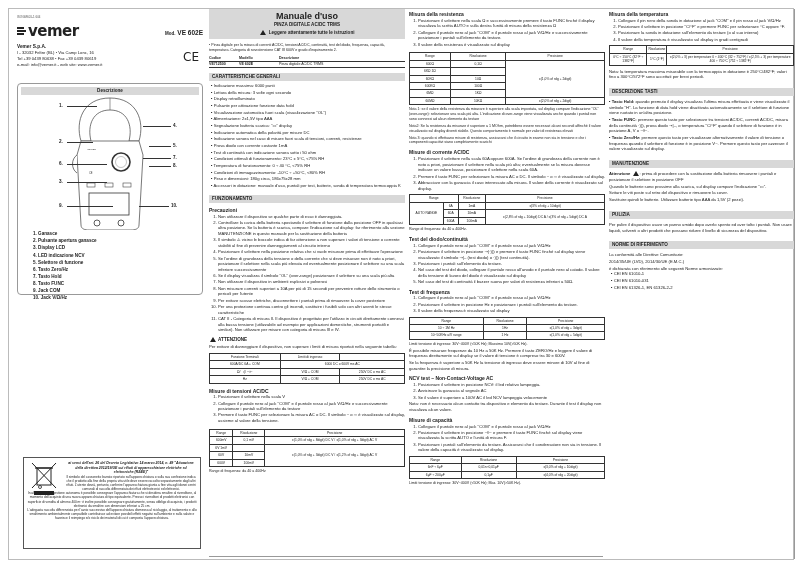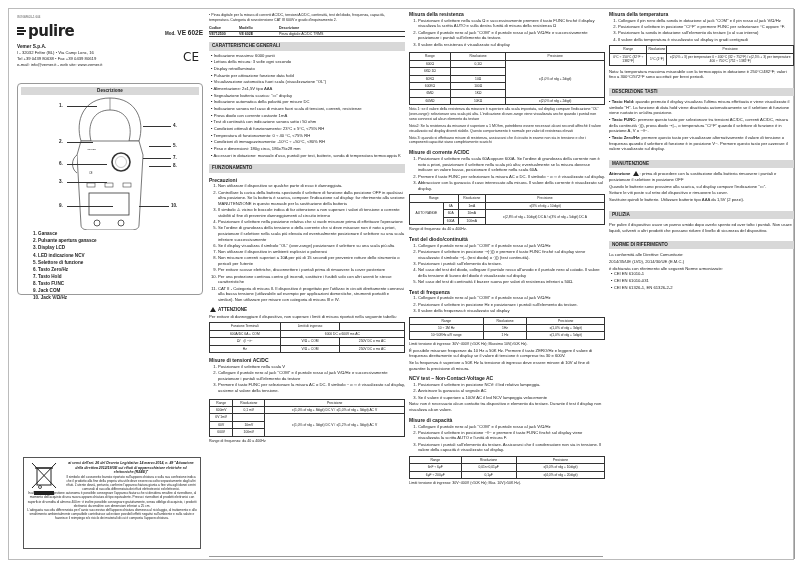--- a/index.html
+++ b/index.html
@@ -64,21 +64,21 @@
 <div class="sheet">
 
   <div class="col col1">
     <div class="docid">ISOGM601-1 604</div>
     <div class="logo">
       <div class="logo-bars">
         <span style="width:7px"></span>
           <span style="width:9px"></span>
           <span style="width:7px"></span>
       </div>
-      <span class="logo-text">pulire</span>
+      <span class="logo-text">vemer</span>
     </div>
     <div class="model">
       <span class="mod">Mod.</span>
       <span>VE 602E</span>
     </div>
     <div class="company">
       <b>Vemer S.p.A.</b><br>
       <span>I - 32032 Feltre (BL) • Via Camp Lonc, 16</span><br>
       <span>Tel +39 0439 80638 • Fax +39 0439 80619</span><br>
       <span>e-mail: info@vemer.it  -  web site: www.vemer.it</span>
@@ -157,20 +157,28 @@
         <rect x="4" y="29" width="20" height="4" fill="#222"></rect>
       </svg>
       <div class="head">ai sensi dell'art. 26 del Decreto Legislativo 14 marzo 2014, n. 49 "Attuazione della direttiva 2012/19/UE sui rifiuti di apparecchiature elettriche ed elettroniche (RAEE)"</div>
       <div class="p1">Il simbolo del cassonetto barrato riportato sull'apparecchiatura o sulla sua confezione indica che il prodotto alla fine della propria vita utile deve essere raccolto separatamente dagli altri rifiuti. L'utente dovrà, pertanto, conferire l'apparecchiatura giunta a fine vita agli idonei centri comunali di raccolta differenziata dei rifiuti elettrotecnici ed elettronici.</div>
       <div>In alternativa alla gestione autonoma è possibile consegnare l'apparecchiatura che si desidera smaltire al rivenditore, al momento dell'acquisto di una nuova apparecchiatura di tipo equivalente. Presso i rivenditori di prodotti elettronici con superficie di vendita di almeno 400 m² è inoltre possibile consegnare gratuitamente, senza obbligo di acquisto, i prodotti elettronici da smaltire con dimensioni inferiori a 25 cm.</div>
       <div>L'adeguata raccolta differenziata per l'avvio successivo dell'apparecchiatura dismessa al riciclaggio, al trattamento e allo smaltimento ambientalmente compatibile contribuisce ad evitare possibili effetti negativi sull'ambiente e sulla salute e favorisce il reimpiego e/o riciclo dei materiali di cui è composta l'apparecchiatura.</div>
     </div>
   </div>
 
   <div class="col col2">
+    <div class="manual-head">
+      <div class="t1">Manuale d'uso</div>
+      <div class="t2">PINZA DIGITALE AC/DC TRMS</div>
+      <div class="t3">
+        <span class="warn-icon"></span>
+        <span>Leggere attentamente tutte le istruzioni</span>
+      </div>
+    </div>
     <p style="margin-top:4px;font-size:3.6px">▪ <span>Pinza digitale per la misura di correnti AC/DC, tensioni AC/DC, continuità, test del diodo, frequenza, capacità, temperatura. Categoria di sovratensione CAT III 600V e grado d'inquinamento 2.</span></p>
     <div class="codes">
       <span class="h">Codice</span>
       <span class="h">Modello</span>
       <span class="h">Descrizione</span>
       <span class="b">VE712500</span>
       <span class="b">VE 602E</span>
       <span>Pinza digitale AC/DC TRMS</span>
     </div>
 

